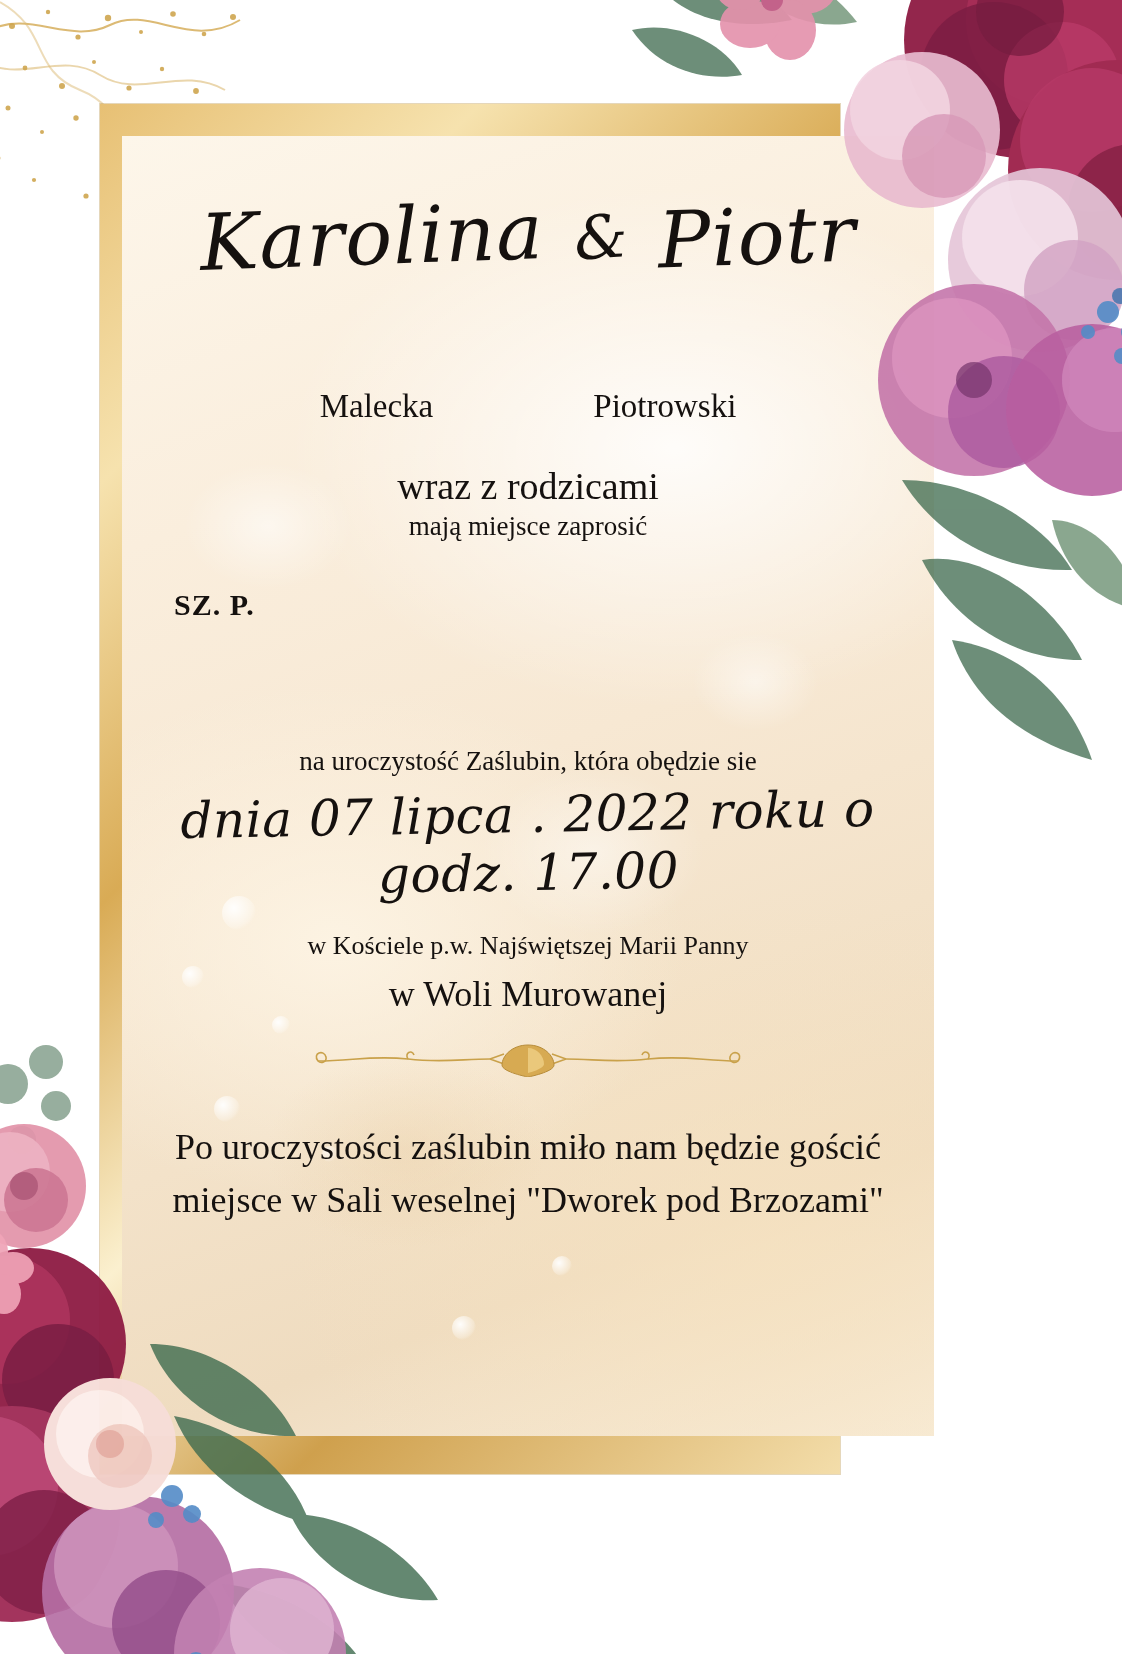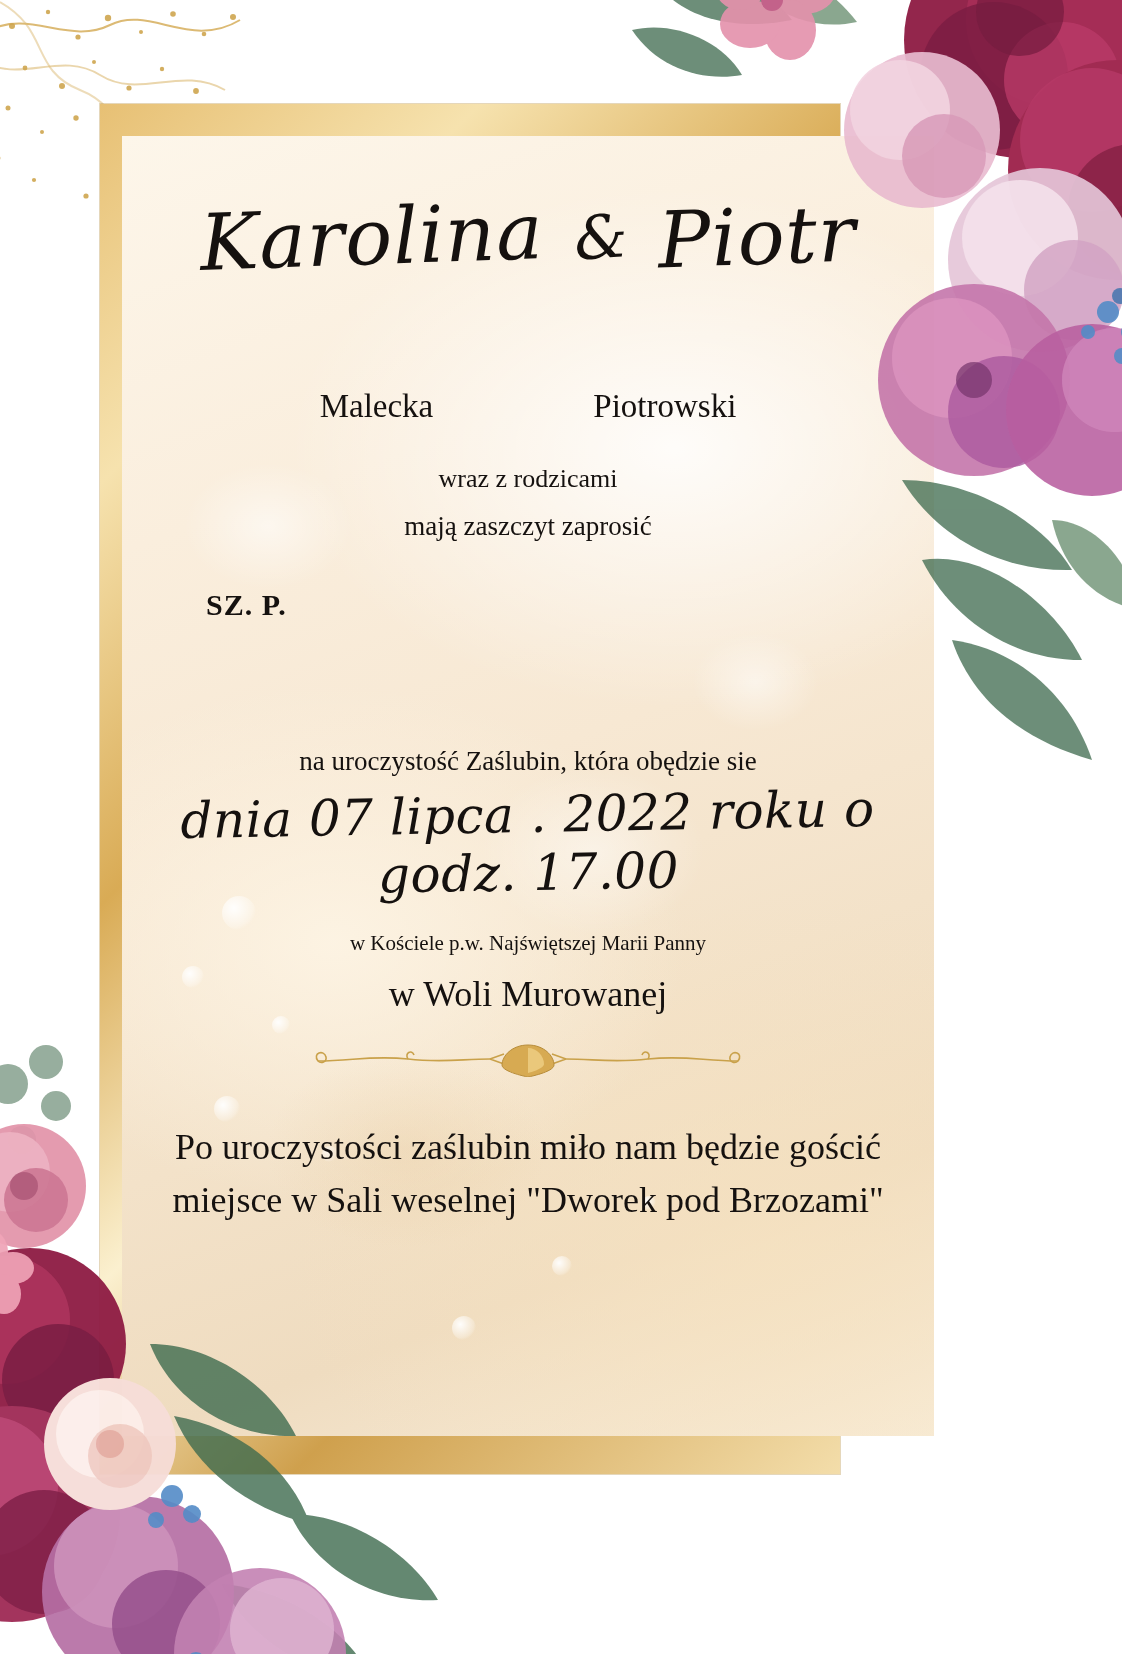--- a/index.html
+++ b/index.html
@@ -108,50 +108,50 @@
     font-size: 33px;
     align-items: flex-end;
   }
 
   .line-block {
     position: absolute;
     left: 0; right: 0;
   }
   .wraz {
     top: 328px;
-    font-size: 26px;
+    font-size: 38px;
   }
   .maja {
     top: 375px;
     font-size: 27px;
   }
   .szp {
     top: 452px;
     font-size: 30px;
     font-weight: bold;
     text-align: left;
-    padding-left: 84px;
+    padding-left: 52px;
     letter-spacing: 1px;
   }
   .na-uroczystosc {
     top: 562px;
     font-size: 27px;
     margin-top: 48px;
   }
   .date-line {
     top: 650px;
     font-size: 50px;
     font-family: "DejaVu Serif", serif;
     font-style: italic;
     letter-spacing: .5px;
     transform: rotate(-1deg);
   }
   .church1 {
     top: 795px;
-    font-size: 21px;
+    font-size: 26px;
   }
   .church2 {
     top: 837px;
     font-size: 36px;
   }
 
   .divider {
     position: absolute;
     top: 905px;
     left: 190px;
@@ -230,21 +230,21 @@
       <span class="script amp">&amp;</span>
       <span class="script name-second">Piotr</span>
     </div>
 
     <div class="surnames">
       <span>Malecka</span>
       <span>Piotrowski</span>
     </div>
 
     <div class="line-block wraz">wraz z rodzicami</div>
-    <div class="line-block maja">mają zaszczyt zaprosić</div>
+    <div class="line-block maja">mają miejsce zaprosić</div>
     <div class="line-block szp">SZ. P.</div>
     <div class="line-block na-uroczystosc">na uroczystość Zaślubin, która obędzie sie</div>
     <div class="line-block date-line script">dnia 07 lipca . 2022 roku o godz. 17.00</div>
     <div class="line-block church1">w Kościele p.w. Najświętszej Marii Panny</div>
     <div class="line-block church2">w Woli Murowanej</div>
 
     <svg class="divider" viewBox="0 0 432 36">
       <g stroke="#c9a14a" fill="none" stroke-width="1.6">
         <path d="M6 20 C40 20 60 14 96 18 C130 22 150 18 178 18"></path>
         <path d="M254 18 C282 18 302 22 336 18 C372 14 392 20 426 20"></path>

